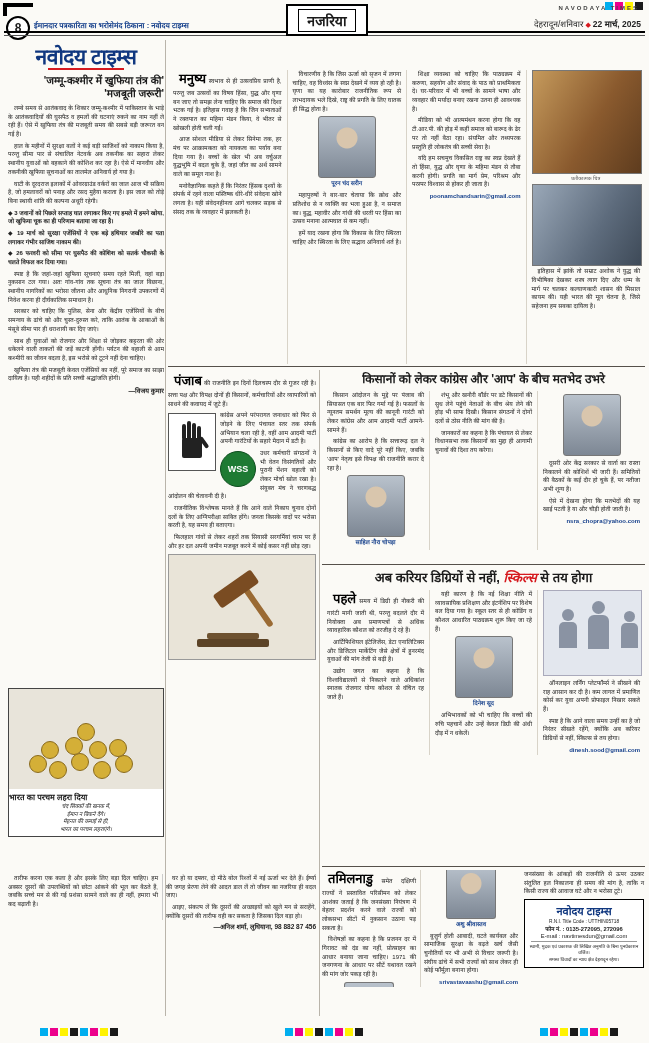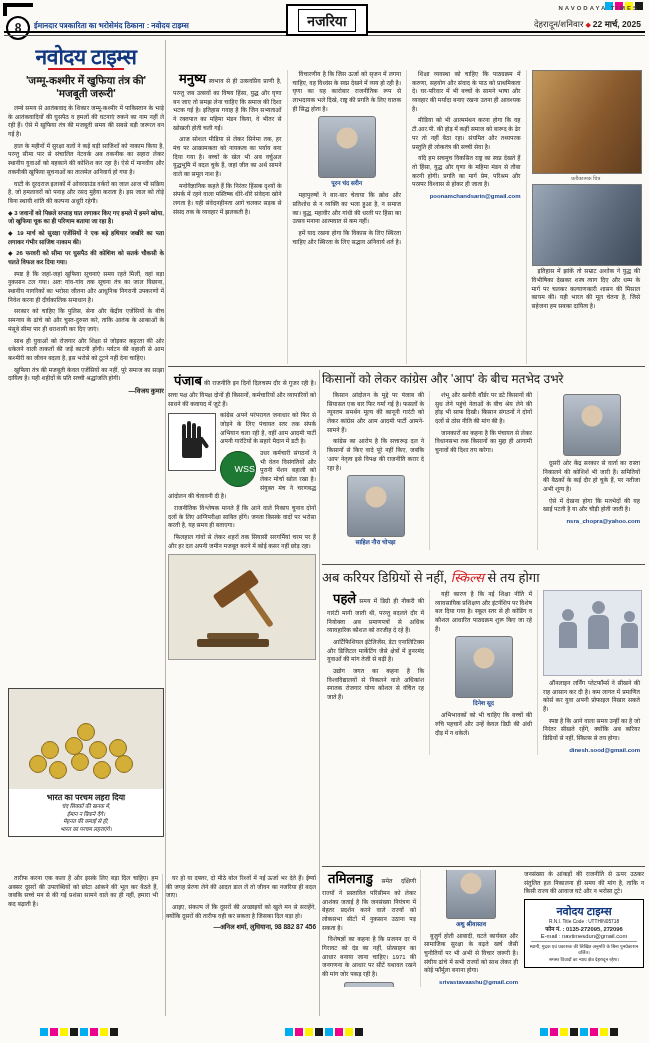--- a/index.html
+++ b/index.html
@@ -38,28 +38,28 @@
   .small p{margin:0 0 3px;text-indent:6px;}
   .bullets p{text-indent:0;margin:0 0 3px;font-weight:600;}
   .sig{font-size:6.5px;font-weight:bold;text-align:right;margin-top:2px;}
   .email{font-size:6px;color:#17418c;text-align:right;font-weight:bold;margin-top:2px;}
   .dropword{font-weight:800;font-size:13px;color:#000;}
 
   
   .masthead{position:absolute;left:8px;top:42px;width:156px;text-align:center;font-size:21px;font-weight:900;
     color:#10377f;letter-spacing:-0.5px;}
   .masthead-rule{position:absolute;left:48px;top:68px;width:76px;height:2px;background:#d6191e;}
-  .ed-headline{position:absolute;left:8px;top:74px;width:156px;text-align:center;font-weight:800;font-size:10.5px;line-height:1.25;}
+  .ed-headline{position:absolute;left:8px;top:74px;width:156px;text-align:right;font-weight:800;font-size:10.5px;line-height:1.25;}
   .ed-body{position:absolute;left:8px;top:104px;width:156px;height:580px;overflow:hidden;}
 
   
   .cartoon{position:absolute;left:8px;top:688px;width:154px;border:1px solid #444;background:#fff;}
   .cartoon-img{height:100px;position:relative;background:#e8e4da;overflow:hidden;}
   .coin{position:absolute;width:16px;height:16px;border-radius:50%;background:#d4af37;border:1px solid #8a6b1f;}
-  .cartoon-caption{font-size:8px;font-weight:800;text-align:center;margin:2px 0 1px;}
+  .cartoon-caption{font-size:8px;font-weight:800;text-align:left;margin:2px 0 1px;}
   .cartoon-lines{font-size:5.5px;font-style:italic;text-align:center;line-height:1.4;padding-bottom:2px;}
   .cartoon-lines p{margin:0;}
 
   
   .letters-header{position:absolute;left:8px;top:846px;width:150px;text-align:center;font-size:10px;font-weight:800;
     border-top:3px double #000;border-bottom:3px double #000;padding:2px 0;background:#fff;}
   .letters{position:absolute;left:8px;top:874px;width:308px;height:142px;overflow:hidden;}
   .letters-headline{font-size:10.5px;font-weight:800;text-align:center;margin:0 0 3px;}
   .letters-body{columns:2;column-gap:8px;column-rule:1px solid #ccc;}
 
@@ -84,31 +84,31 @@
   
   .punjab{position:absolute;left:168px;top:372px;width:148px;height:486px;overflow:hidden;}
   .sym-hand{float:left;width:46px;height:56px;border:1px solid #555;background:#fff;margin:2px 4px 2px 0;position:relative;}
   .sym-hand i{position:absolute;background:#222;border-radius:2px;}
   .palm{left:13px;top:24px;width:20px;height:20px;border-radius:6px 6px 9px 9px;}
   .f1{left:13px;top:10px;width:4px;height:16px;}
   .f2{left:18px;top:7px;width:4px;height:19px;}
   .f3{left:23px;top:9px;width:4px;height:17px;}
   .f4{left:28px;top:12px;width:4px;height:14px;}
   .thumb{left:33px;top:22px;width:4px;height:13px;transform:rotate(-35deg);}
-  .sym-wss{float:left;width:34px;height:34px;border-radius:50%;background:#1e7a33;color:#fff;font-size:9px;font-weight:400;
-    text-align:right;line-height:34px;margin:2px 4px 1px 0;border:1px solid #0d4d1e;}
+  .sym-wss{float:left;width:34px;height:34px;border-radius:50%;background:#1e7a33;color:#fff;font-size:9px;font-weight:700;
+    text-align:center;line-height:34px;margin:2px 4px 1px 0;border:1px solid #0d4d1e;}
   .gavel-box{width:146px;height:104px;margin-top:3px;background:#e9e4d8;border:1px solid #999;position:relative;overflow:hidden;}
   .gavel-head{position:absolute;left:44px;top:26px;width:46px;height:16px;background:#7a4c22;border-radius:3px;transform:rotate(-35deg);}
   .gavel-handle{position:absolute;left:60px;top:46px;width:54px;height:6px;background:#9a6a33;border-radius:3px;transform:rotate(55deg);}
   .gavel-base{position:absolute;left:28px;bottom:12px;width:72px;height:8px;background:#5c4326;border-radius:2px;}
   .gavel-base2{position:absolute;left:38px;bottom:20px;width:52px;height:6px;background:#6e5230;border-radius:2px;}
 
   
   .farmers{position:absolute;left:322px;top:370px;width:323px;height:192px;overflow:hidden;}
-  .art-headline{font-size:12px;font-weight:400;white-space:nowrap;overflow:hidden;margin:0 0 4px;}
+  .art-headline{font-size:12px;font-weight:700;text-align:center;white-space:nowrap;overflow:hidden;margin:0 0 4px;}
   .art-cols{display:flex;}
   .art-col{flex:1;padding:0 5px;}
   .art-col + .art-col{border-left:1px solid #d8d3c8;}
 
   
   .skills{position:absolute;left:322px;top:568px;width:323px;height:296px;overflow:hidden;}
   .skills .art-headline{font-size:13px;}
   .hl-redtext{color:#d6191e;font-style:italic;}
   .illus{width:100%;height:84px;background:#e3e7ee;border:1px solid #aab;margin-bottom:3px;position:relative;overflow:hidden;}
   .illus i{position:absolute;background:#8a93a3;}

